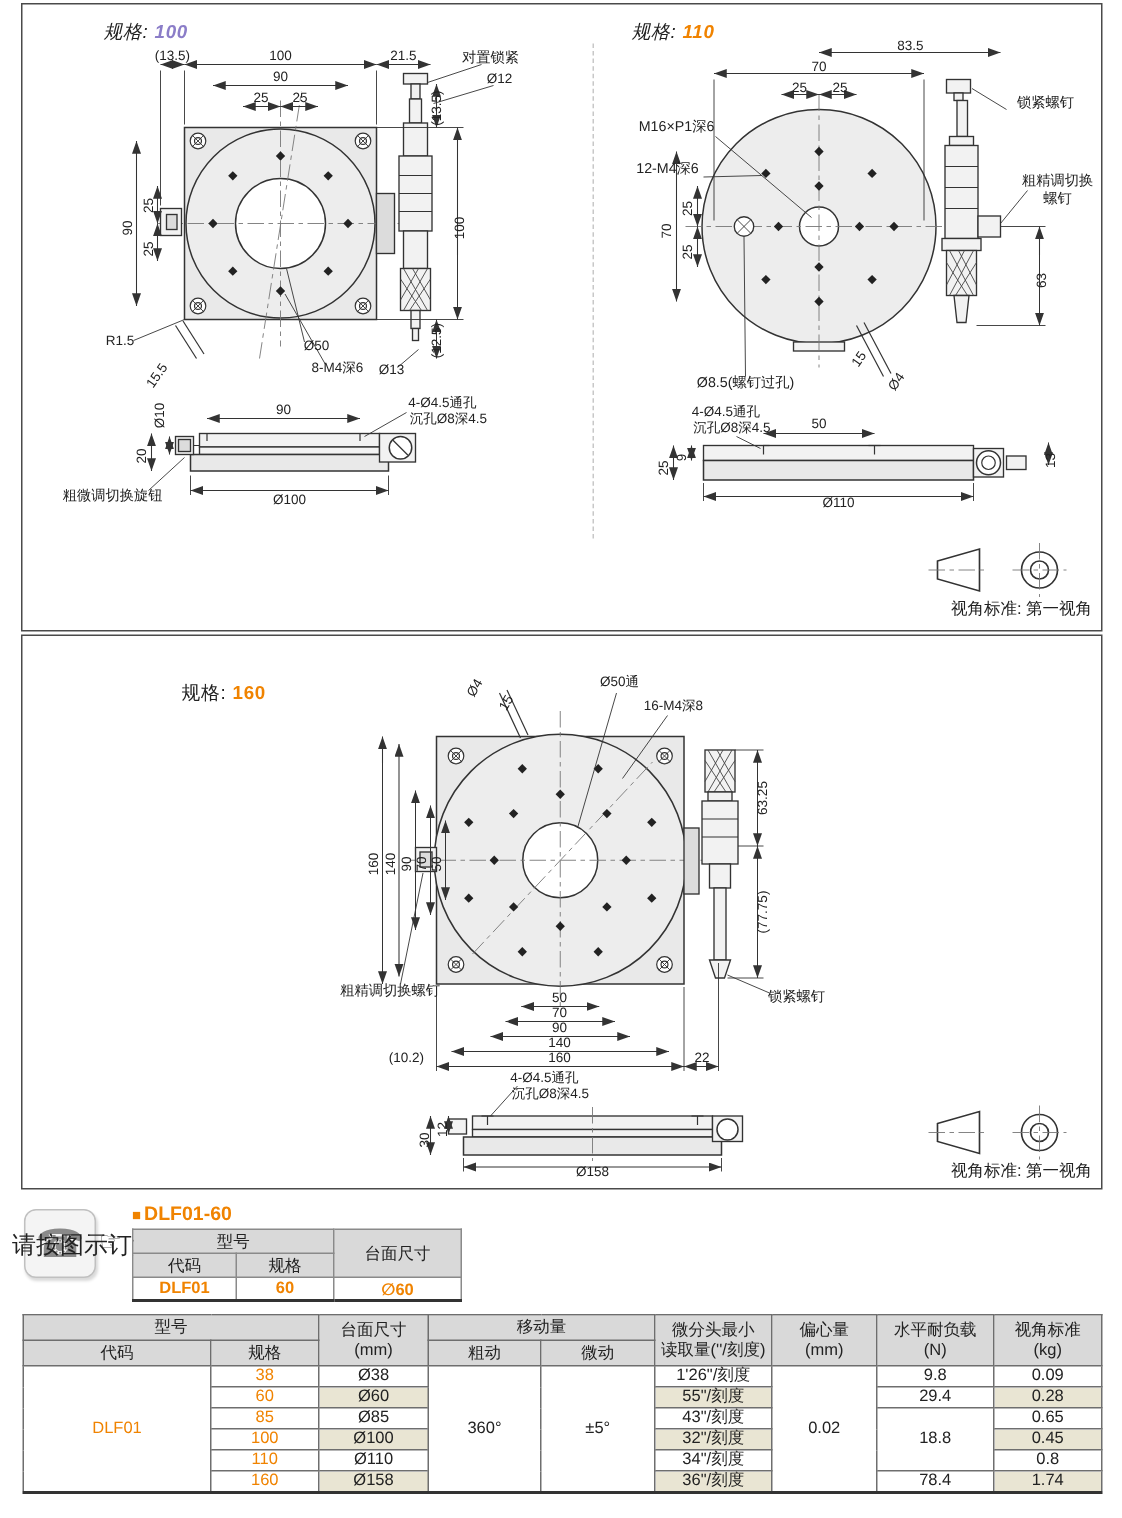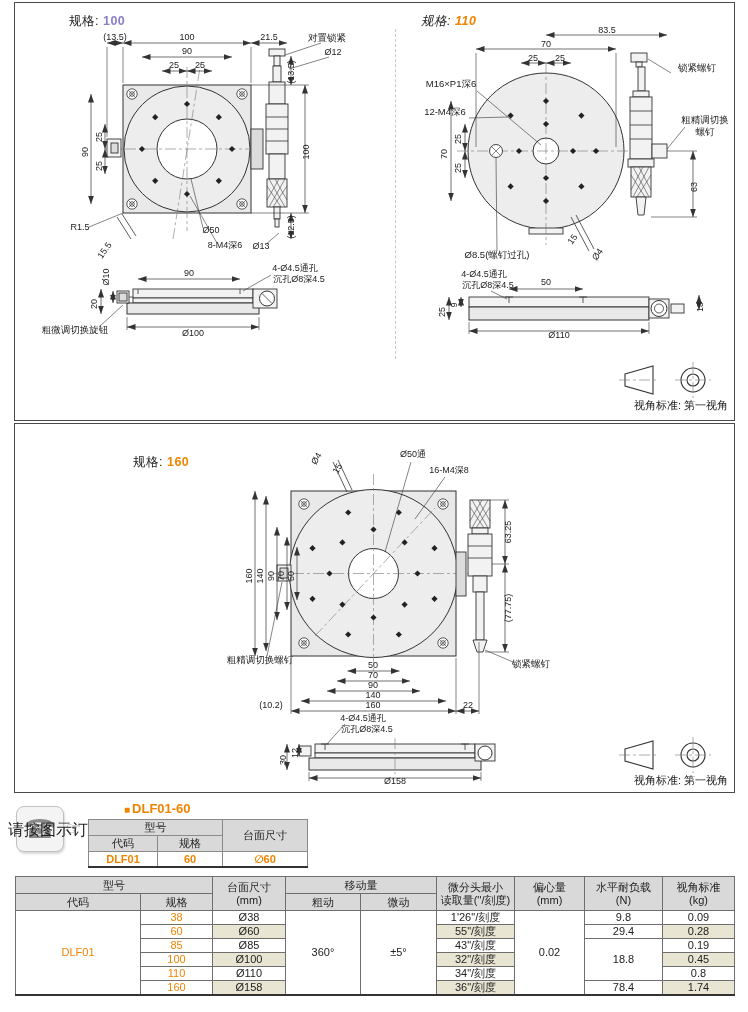--- a/index.html
+++ b/index.html
@@ -25,21 +25,21 @@
   .part{fill:#f2f2f2;stroke:#333;stroke-width:0.9;}
   .partd{fill:#dcdcdc;stroke:#333;stroke-width:0.9;}
   .kn{stroke:#444;stroke-width:0.6;}
   
   #orderIcon{position:absolute;left:16px;top:806px;width:46px;height:44px;
      background:#f4f4f4;border:1px solid #c0c0c0;border-radius:8px;
      display:flex;align-items:center;justify-content:center;font-size:26px;color:#8a8a8a;
      box-shadow:1px 2px 2px rgba(0,0,0,.15);}
   #orderFinger{position:absolute;left:66px;top:818px;font-size:17px;color:#666;}
   #orderNote{position:absolute;left:8px;top:820px;font-size:16px;color:#222;}
-  #orderTitle{position:absolute;left:88px;top:801px;font-size:13px;font-weight:bold;color:#f08300;margin-left:36px;}
+  #orderTitle{position:absolute;left:88px;top:801px;font-size:13px;font-weight:bold;color:#f08300;}
   #orderTitle .blt{font-size:10px;margin-right:2px;}
   .otable{position:absolute;left:88px;top:819px;border-collapse:collapse;font-size:11px;}
   .otable th,.otable td{border:1px solid #8a8a8a;text-align:center;padding:0 4px;height:14px;font-weight:normal;}
   .otable th{background:#d9d9d9;}
   .otable td{color:#f08300;font-weight:bold;}
   .otable{border-top:1px solid #333;}
   .obot td{border-bottom:2px solid #333;}
   
   .mtable{position:absolute;left:15px;top:876px;width:719px;border-collapse:collapse;
           font-size:11px;table-layout:fixed;}
@@ -50,21 +50,21 @@
   .mtable{border:1px solid #333;border-bottom:2px solid #333;}
   .hl{background:#e9e5d3 !important;}
   .org{color:#f08300;font-weight:bold;}
 </style>
 </head>
 <body>
 
 <div id="box1" class="box">
   <div class="divider"></div>
 
-  <div class="sec-title" style="left:54px;top:10px;">
+  <div class="sec-title" style="left:54px;top:10px;font-style:italic;">
     <span>规格:</span>
     <span class="val val-purple">100</span>
   </div>
   <div class="sec-title" style="left:406px;top:10px;font-style:italic;">
     <span>规格:</span>
     <span class="val val-orange">110</span>
   </div>
 
   <svg class="sv" style="left:18px;top:24px;" width="360" height="385" viewBox="0 0 360 385">
     <defs>
@@ -312,21 +312,21 @@
     <line class="cl" x1="8" y1="19" x2="48" y2="19"></line>
     <circle cx="82" cy="19" r="12" fill="none" stroke="#333" stroke-width="1.1"></circle>
     <circle cx="82" cy="19" r="6" fill="none" stroke="#333" stroke-width="1.1"></circle>
     <line class="cl" x1="64" y1="19" x2="100" y2="19"></line>
     <line class="cl" x1="82" y1="1" x2="82" y2="37"></line>
     <text x="70" y="48" font-size="11" text-anchor="middle">视角标准: 第一视角</text>
   </svg>
 </div>
 
 <div id="box2" class="box">
-  <div class="sec-title" style="left:106px;top:30px;margin-left:12px;">
+  <div class="sec-title" style="left:106px;top:30px;">
     <span>规格:</span>
     <span class="val val-orange">160</span>
   </div>
 
   <svg class="sv" style="left:0;top:0;" width="719" height="367" viewBox="0 0 719 367">
 
     <rect class="plate" x="276" y="67" width="165" height="165"></rect>
     <circle class="disc" cx="358.5" cy="149.5" r="84"></circle>
     <circle class="hole0" cx="358.5" cy="149.5" r="25"></circle>
     <line class="cl" x1="258" y1="149.5" x2="458" y2="149.5"></line>
@@ -545,21 +545,21 @@
       <td class="hl">Ø60</td>
       <td class="hl">55"/刻度</td>
       <td>29.4</td>
       <td class="hl">0.28</td>
     </tr>
     <tr>
       <td class="org">85</td>
       <td>Ø85</td>
       <td>43"/刻度</td>
       <td rowspan="3">18.8</td>
-      <td>0.19</td>
+      <td>0.65</td>
     </tr>
     <tr>
       <td class="org">100</td>
       <td class="hl">Ø100</td>
       <td class="hl">32"/刻度</td>
       <td class="hl">0.45</td>
     </tr>
     <tr>
       <td class="org">110</td>
       <td>Ø110</td>

